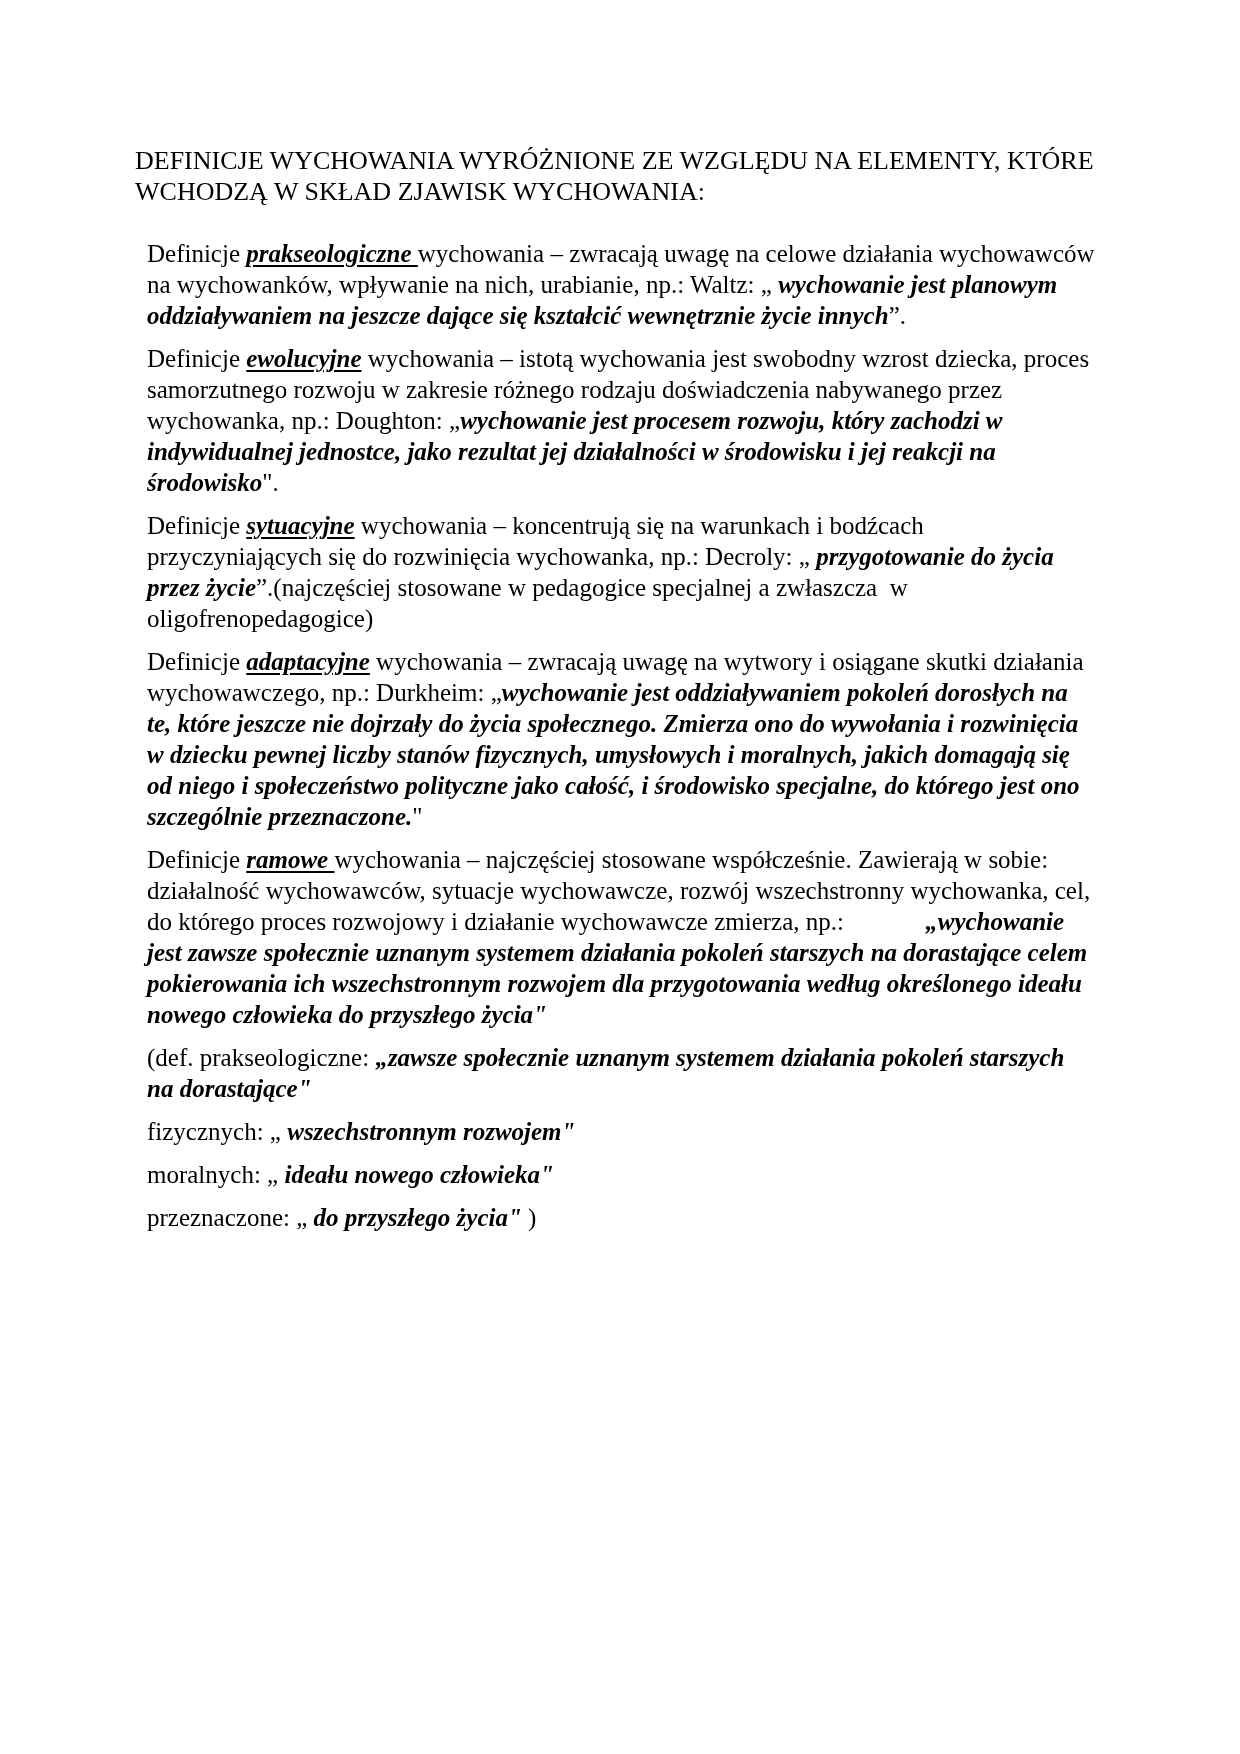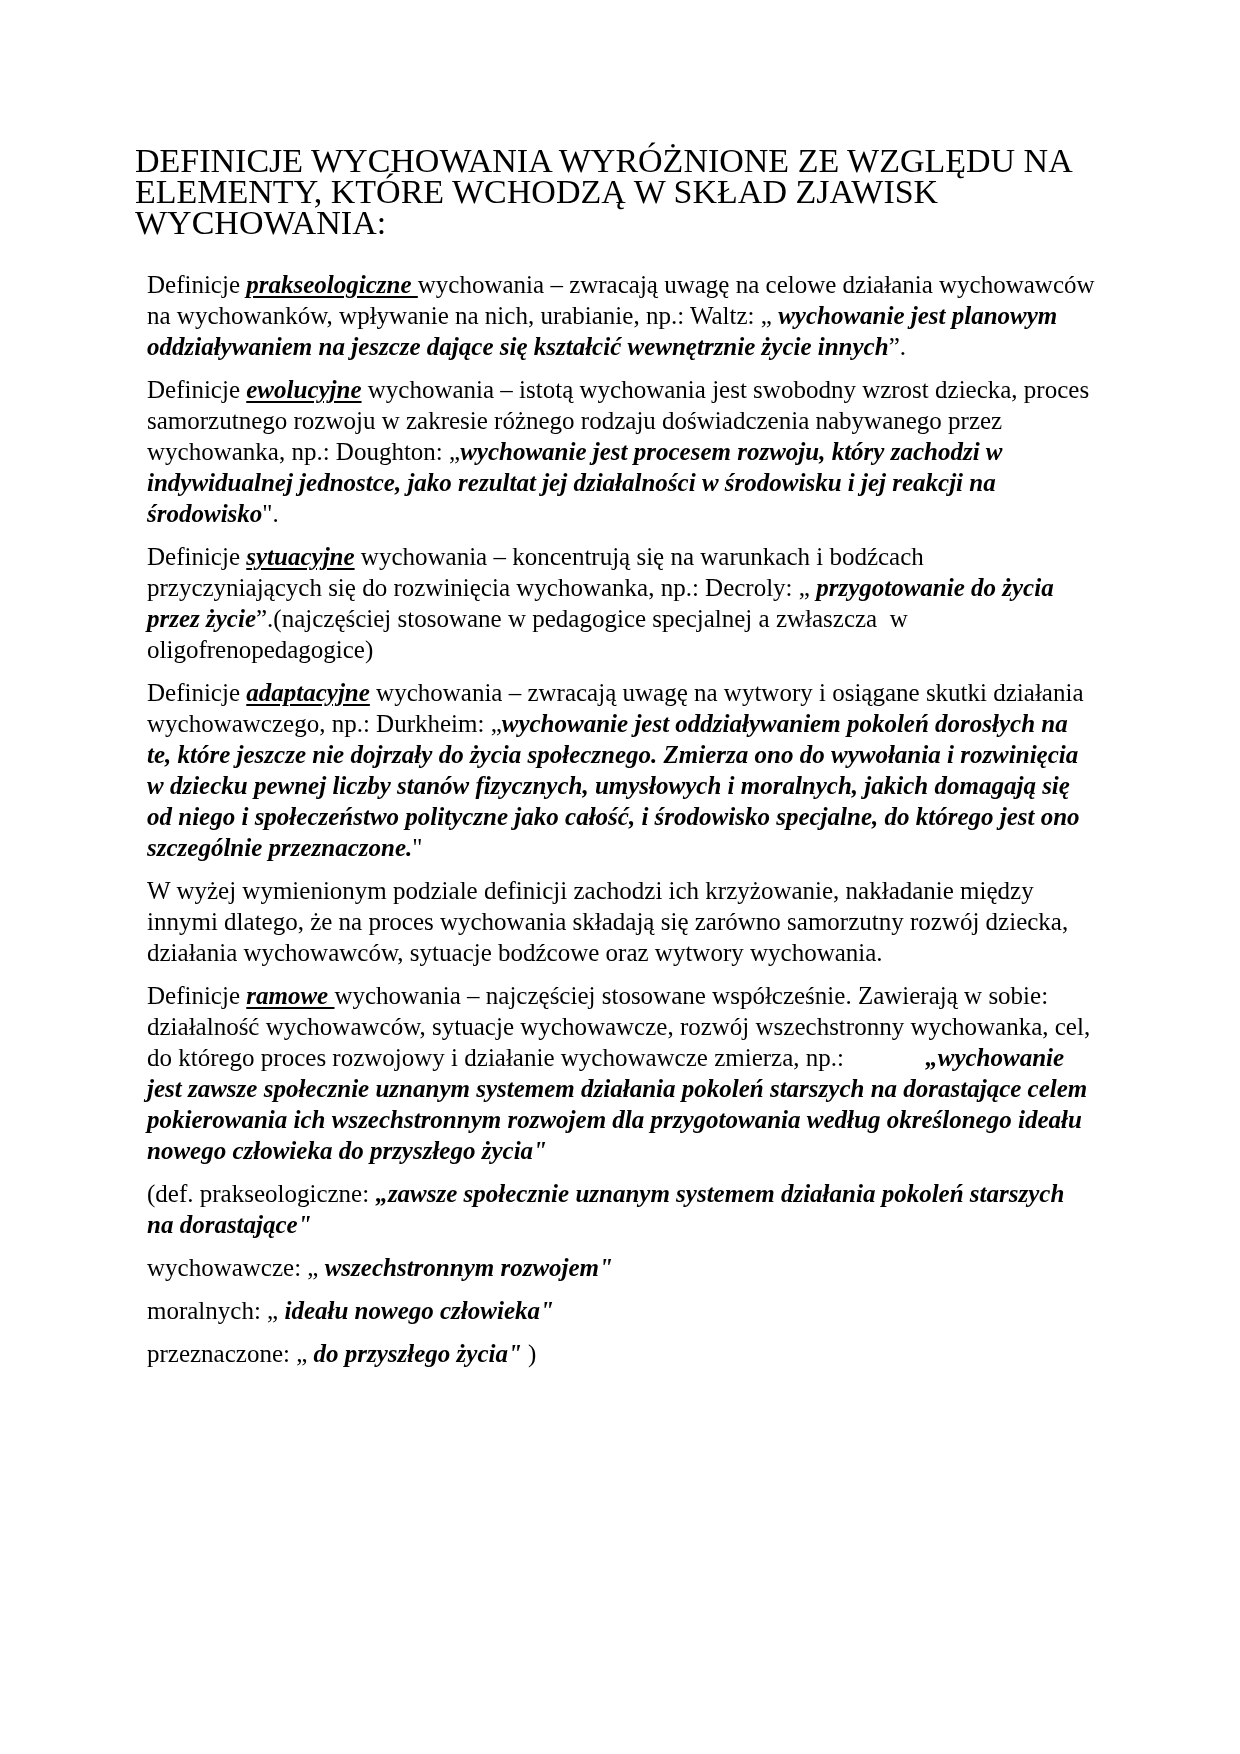--- a/index.html
+++ b/index.html
@@ -15,21 +15,21 @@
     background: #ffffff;
     color: #000000;
     font-family: "Liberation Serif", "DejaVu Serif", serif;
     font-size: 25px;
     line-height: 31px;
     box-sizing: border-box;
     padding: 145px 133px 0 135px;
     overflow: hidden;
   }
   .heading {
-    font-size: 34px;
+    font-size: 26px;
     font-weight: normal;
     line-height: 31px;
     margin: 0 0 31px 0;
     white-space: pre-wrap;
   }
   .para {
     margin: 12px;
     white-space: pre-wrap;
   }
   .seg-n  { font-weight: normal; font-style: normal; }
@@ -45,20 +45,19 @@
 </head>
 <body>
 
 <div class="page">
   <h1 class="heading">DEFINICJE WYCHOWANIA WYRÓŻNIONE ZE WZGLĘDU NA ELEMENTY, KTÓRE WCHODZĄ W SKŁAD ZJAWISK WYCHOWANIA:</h1>
   <div>
       <p class="para"><span class="seg-n">Definicje </span><span class="seg-biu">prakseologiczne </span><span class="seg-n">wychowania – zwracają uwagę na celowe działania wychowawców na wychowanków, wpływanie na nich, urabianie, np.: Waltz: „ </span><span class="seg-bi">wychowanie jest planowym oddziaływaniem na jeszcze dające się kształcić wewnętrznie życie innych</span><span class="seg-n">”.</span></p>
       <p class="para"><span class="seg-n">Definicje </span><span class="seg-biu">ewolucyjne</span><span class="seg-n"> wychowania – istotą wychowania jest swobodny wzrost dziecka, proces samorzutnego rozwoju w zakresie różnego rodzaju doświadczenia nabywanego przez wychowanka, np.: Doughton: „</span><span class="seg-bi">wychowanie jest procesem rozwoju, który zachodzi w indywidualnej jednostce, jako rezultat jej działalności w środowisku i jej reakcji na środowisko</span><span class="seg-n">".</span></p>
       <p class="para"><span class="seg-n">Definicje </span><span class="seg-biu">sytuacyjne</span><span class="seg-n"> wychowania – koncentrują się na warunkach i bodźcach przyczyniających się do rozwinięcia wychowanka, np.: Decroly: „ </span><span class="seg-bi">przygotowanie do życia przez życie</span><span class="seg-n">”.(najczęściej stosowane w pedagogice specjalnej a zwłaszcza  w oligofrenopedagogice)</span></p>
       <p class="para"><span class="seg-n">Definicje </span><span class="seg-biu">adaptacyjne</span><span class="seg-n"> wychowania – zwracają uwagę na wytwory i osiągane skutki działania wychowawczego, np.: Durkheim: „</span><span class="seg-bi">wychowanie jest oddziaływaniem pokoleń dorosłych na te, które jeszcze nie dojrzały do życia społecznego. Zmierza ono do wywołania i rozwinięcia w dziecku pewnej liczby stanów fizycznych, umysłowych i moralnych, jakich domagają się od niego i społeczeństwo polityczne jako całość, i środowisko specjalne, do którego jest ono szczególnie przeznaczone.</span><span class="seg-n">"</span></p>
-      <p class="para"><span class="seg-n">W wyżej wymienionym podziale definicji zachodzi ich krzyżowanie, nakładanie między innymi dlatego, że na proces wychowania składają się zarówno samorzutny rozwój dziecka, działania wychowawców, sytuacje bodźcowe oraz wytwory wychowania.</span></p>
       <p class="para"><span class="seg-n">Definicje </span><span class="seg-biu">ramowe </span><span class="seg-n">wychowania – najczęściej stosowane współcześnie. Zawierają w sobie: działalność wychowawców, sytuacje wychowawcze, rozwój wszechstronny wychowanka, cel, do którego proces rozwojowy i działanie wychowawcze zmierza, np.:             </span><span class="seg-bi">„wychowanie jest zawsze społecznie uznanym systemem działania pokoleń starszych na dorastające celem pokierowania ich wszechstronnym rozwojem dla przygotowania według określonego ideału nowego człowieka do przyszłego życia"</span></p>
       <p class="para"><span class="seg-n">(def. prakseologiczne: </span><span class="seg-bi">„zawsze społecznie uznanym systemem działania pokoleń starszych na dorastające"</span></p>
-      <p class="para"><span class="seg-n">wychowawcze: „ </span><span class="seg-bi">wszechstronnym rozwojem"</span></p>
+      <p class="para"><span class="seg-n">fizycznych: „ </span><span class="seg-bi">wszechstronnym rozwojem"</span></p>
       <p class="para"><span class="seg-n">moralnych: „ </span><span class="seg-bi">ideału nowego człowieka"</span></p>
       <p class="para"><span class="seg-n">przeznaczone: „ </span><span class="seg-bi">do przyszłego życia"</span><span class="seg-n"> )</span></p>
     </div>
 </div>
 
 </body></html>

